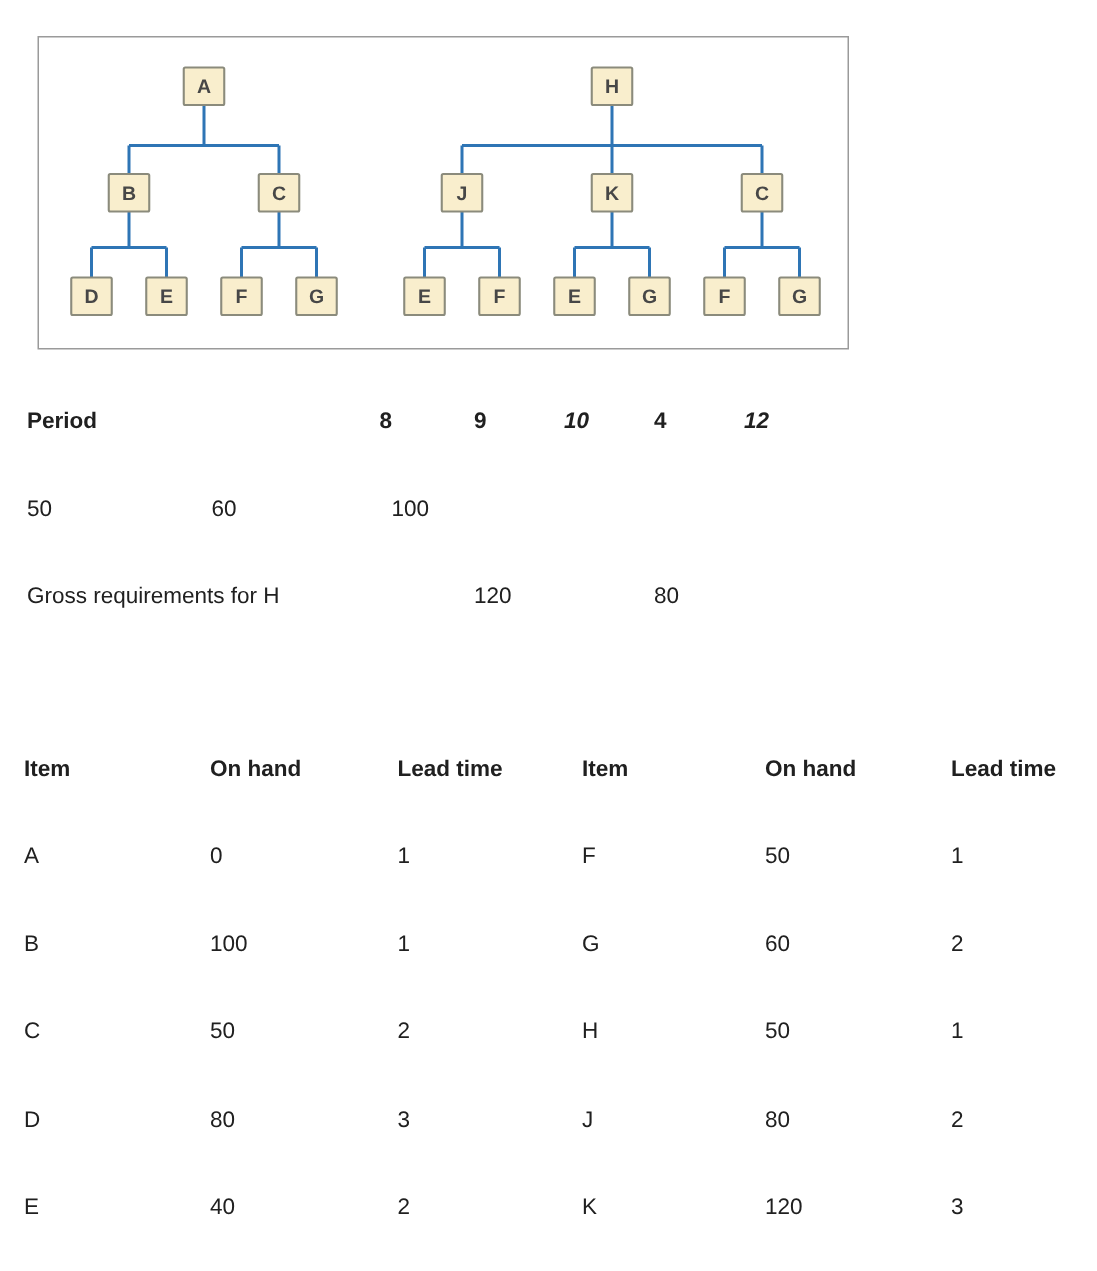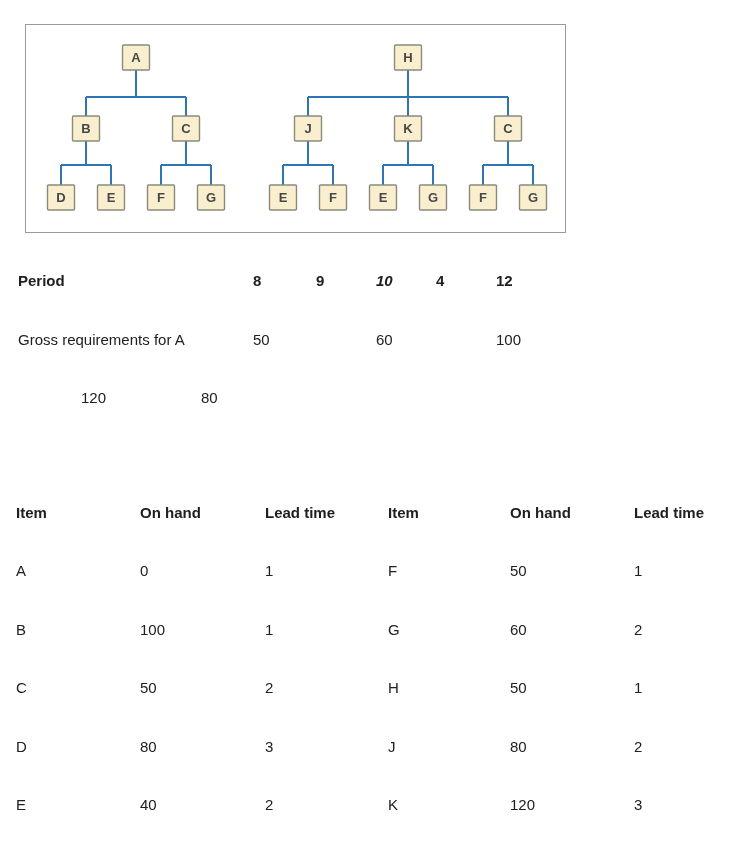--- a/index.html
+++ b/index.html
@@ -110,31 +110,31 @@
     </svg>
 </div>
 
 <div class="ptable" id="period-table">
     <div class="prow bold">
       <span class="plabel">Period</span>
       <span class="pcell" style="width: 63px;">8</span>
       <span class="pcell" style="width: 60px;">9</span>
       <span class="pcell" style="width: 60px; font-style: italic;">10</span>
       <span class="pcell" style="width: 60px;">4</span>
-      <span class="pcell" style="width: 60px;">12</span>
+      <span class="pcell" style="width: 60px; font-style: italic;">12</span>
     </div>
     <div class="prow">
-      <span class="plabel">Gross requirements for A</span>
       <span class="pcell" style="width: 63px;">50</span>
       <span class="pcell" style="width: 60px;"></span>
       <span class="pcell" style="width: 60px;">60</span>
       <span class="pcell" style="width: 60px;"></span>
       <span class="pcell" style="width: 60px;">100</span>
     </div>
     <div class="prow">
+      <span class="plabel">Gross requirements for H</span>
       <span class="pcell" style="width: 63px;"></span>
       <span class="pcell" style="width: 60px;">120</span>
       <span class="pcell" style="width: 60px;"></span>
       <span class="pcell" style="width: 60px;">80</span>
       <span class="pcell" style="width: 60px;"></span>
     </div>
   </div>
 
 <div class="itable" id="item-table">
     <span class="bold">Item</span>

